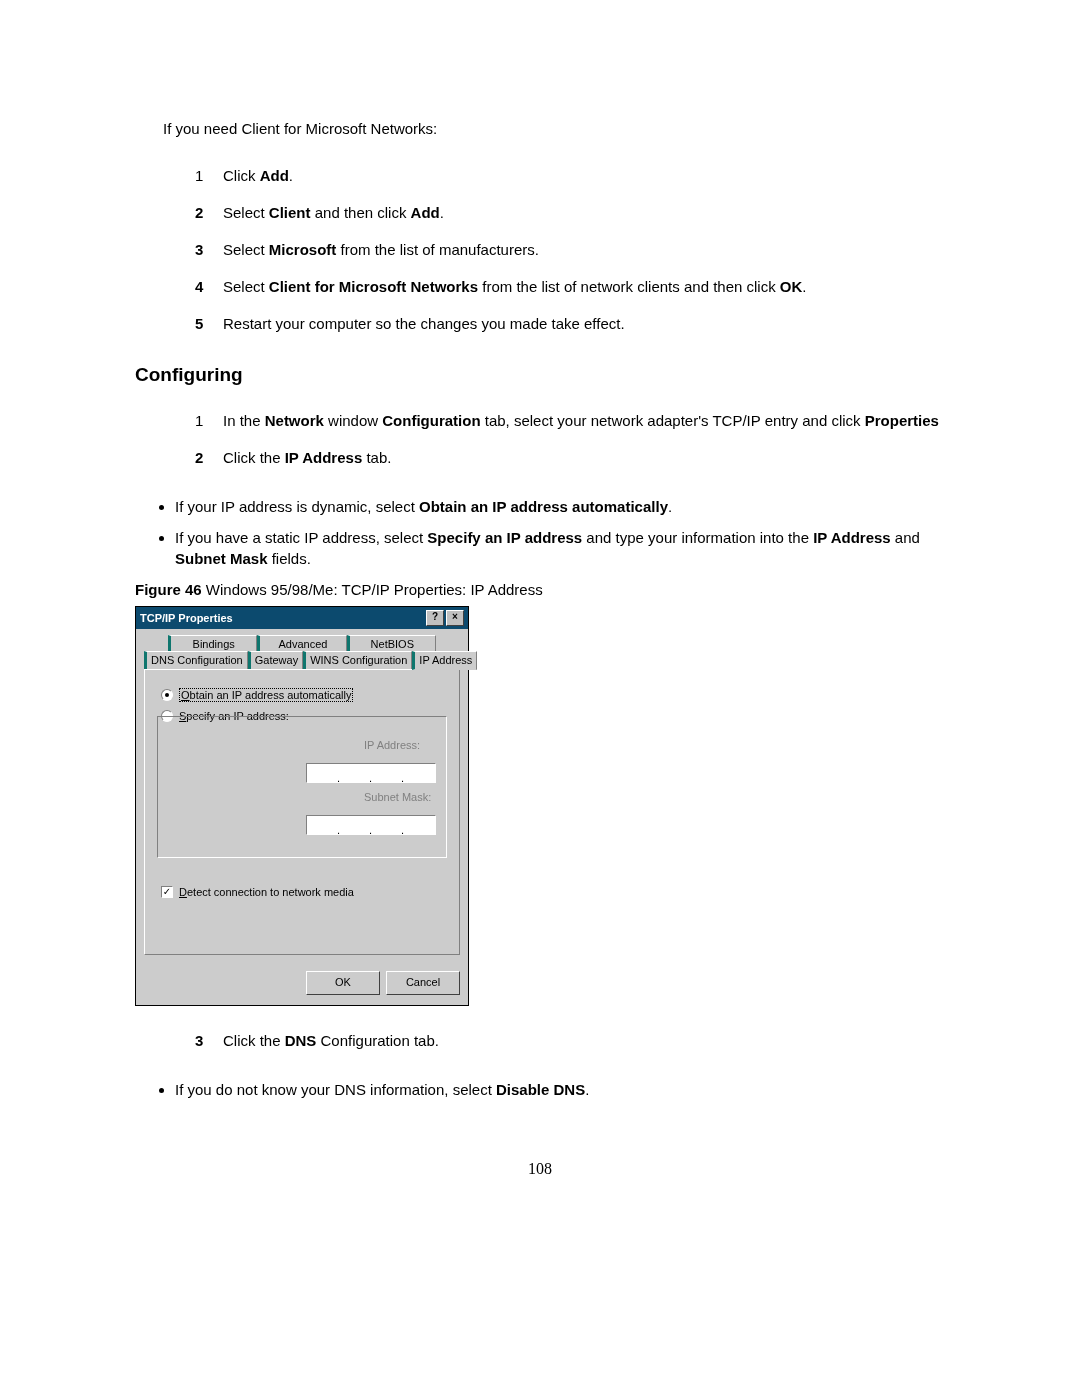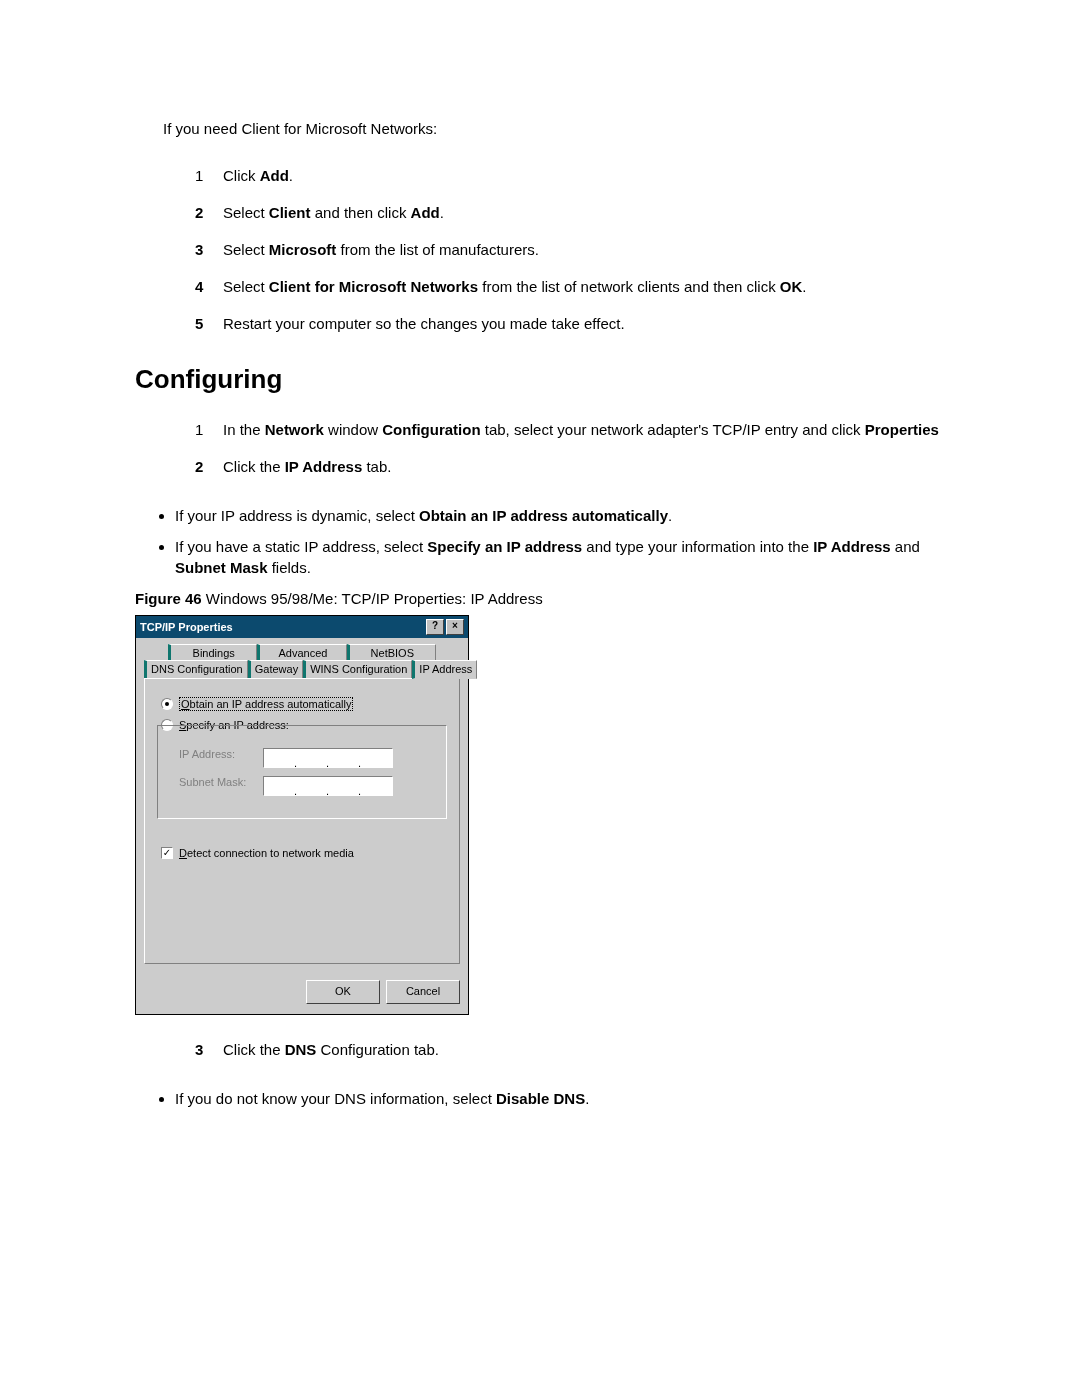--- a/index.html
+++ b/index.html
@@ -28,21 +28,21 @@
     display: flex;
     margin-bottom: 16px;
     line-height: 1.4;
   }
   ol.steps li .num {
     width: 28px;
     flex-shrink: 0;
   }
   ol.steps li .txt { flex: 1; }
   h2.section {
-    font-size: 26px;
+    font-size: 19px;
     font-weight: bold;
     margin: 30px 0 24px 0;
   }
   ul.bullets {
     list-style: disc;
     margin: 0 0 10px 40px;
     padding: 0;
   }
   ul.bullets li { margin-bottom: 10px; line-height: 1.4; }
   .fig-caption { margin: 12px 0 8px 0; }
@@ -138,21 +138,21 @@
   .focus-text { border: 1px dotted #000; padding: 0 1px; }
   .fieldset {
     border-top: 1px solid #808080;
     border-left: 1px solid #808080;
     border-right: 1px solid #fff;
     border-bottom: 1px solid #fff;
     padding: 14px 10px;
     position: relative;
     margin-top: -6px;
   }
-  .field-row { display: flex; align-items: flex-start; margin: 8px 11px; gap: 12px; }
+  .field-row { display: flex; align-items: flex-end; margin: 8px 0; gap: 12px; flex-direction: column; }
   .field-label { width: 72px; color: #808080; }
   .ip-input {
     display: inline-flex;
     background: #fff;
     border-top: 1px solid #808080;
     border-left: 1px solid #808080;
     border-right: 1px solid #fff;
     border-bottom: 1px solid #fff;
     height: 18px;
   }
@@ -303,13 +303,14 @@
   <ol class="steps" id="steps2b" style="margin-top:24px;">
       <li>
         <span class="num"><b>3</b></span>
         <span class="txt">Click the <b>DNS</b> Configuration tab.</span>
       </li>
     </ol>
   <ul class="bullets" id="bulletsB">
       <li>If you do not know your DNS information, select <b>Disable DNS</b>.</li>
     </ul>
 
+  <div class="page-num">108</div>
 </div>
 
 </body></html>

